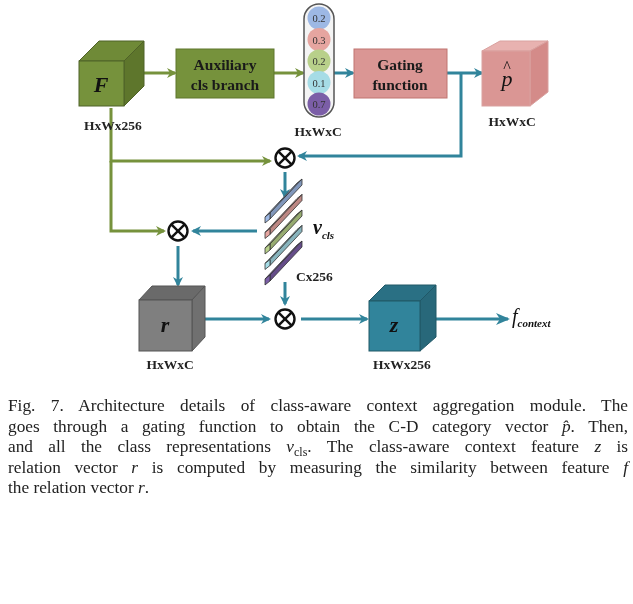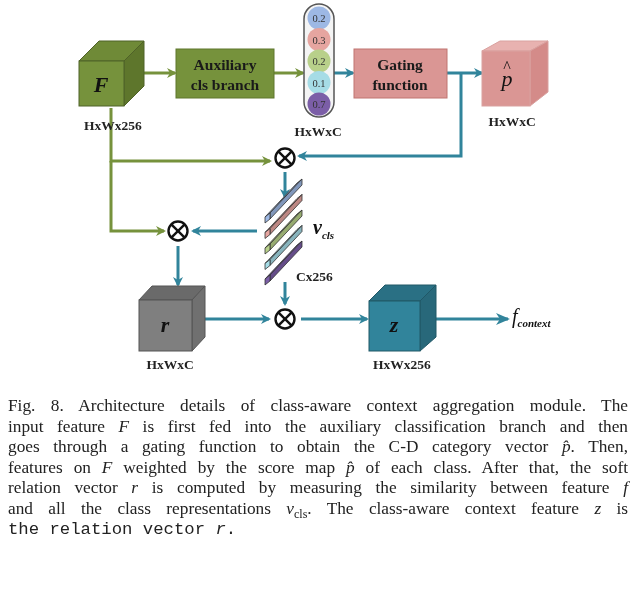--- a/index.html
+++ b/index.html
@@ -1,20 +1,20 @@
 <!DOCTYPE html>
 <html><head>
 <meta charset="utf-8">
 <style>
   html, body { margin: 0; padding: 0; background: #ffffff; }
   body { width: 633px; height: 604px; position: relative; overflow: hidden; font-family: "Liberation Serif", serif; color: #1a1a1a; }
   #diagram { position: absolute; left: 0; top: 0; width: 633px; height: 385px; }
   .caption { position: absolute; left: 8px; top: 396px; width: 620px; font-size: 17.3px; line-height: 20.6px; text-align: justify; color: #222; }
   .caption .line { display: block; text-align: justify; text-align-last: justify; height: 20.6px; white-space: nowrap; }
-  .caption .line.last { text-align-last: left; font-family: Liberation Mono, monospace; }
+  .caption .line.last { text-align-last: left; }
   .caption i { font-style: italic; }
   svg text { font-family: "Liberation Serif", serif; }
 </style>
 </head>
 <body>
 
 <svg id="diagram" width="633" height="385" viewBox="0 0 633 385">
   <defs>
     <marker id="ah-green" markerWidth="10" markerHeight="10" refX="8" refY="5" orient="auto" markerUnits="userSpaceOnUse">
       <path d="M0,0 L10,5 L0,10 L3,5 Z" fill="#76923c"></path>
@@ -160,20 +160,18 @@
     <polygon points="420,301 436,285 436,337 420,351" fill="#28687a" stroke="#205867" stroke-width="1"></polygon>
     <rect x="369" y="301" width="51" height="50" fill="#31849b" stroke="#205867" stroke-width="1"></rect>
     <text x="394" y="332" font-size="22" font-weight="bold" font-style="italic" text-anchor="middle" fill="#111">z</text>
   </g>
   <text x="402" y="369" font-size="13.5" font-weight="bold" text-anchor="middle" fill="#222">HxWx256</text>
 
   <text x="512" y="323" font-size="20" font-style="italic" fill="#111"><tspan>f</tspan><tspan font-size="11" dy="4" font-weight="bold">context</tspan></text>
 </svg>
 
 <div class="caption" id="caption">
-    <span class="line">Fig. 8.   Architecture details of class-aware context aggregation module. The</span>
-    <span class="line">input feature <i>F</i> is first fed into the auxiliary classification branch and then</span>
+    <span class="line">Fig. 7.   Architecture details of class-aware context aggregation module. The</span>
     <span class="line">goes through a gating function to obtain the C-D category vector <i>p̂</i>. Then,</span>
-    <span class="line">features on <i>F</i> weighted by the score map <i>p̂</i> of each class. After that, the soft</span>
+    <span class="line">and all the class representations <i>v</i><sub style="font-size: 12px; line-height: 0;">cls</sub>. The class-aware context feature <i>z</i> is</span>
     <span class="line">relation vector <i>r</i> is computed by measuring the similarity between feature <i>f</i></span>
-    <span class="line">and all the class representations <i>v</i><sub style="font-size: 12px; line-height: 0;">cls</sub>. The class-aware context feature <i>z</i> is</span>
     <span class="line last">the relation vector <i>r</i>.</span>
   </div>
 
 </body></html>

